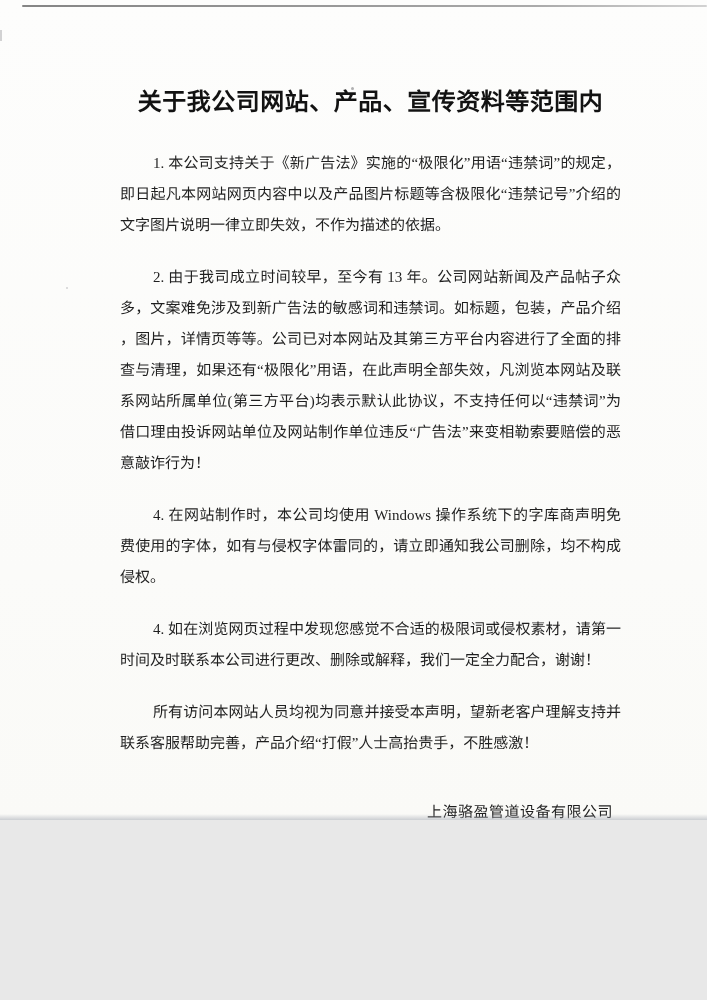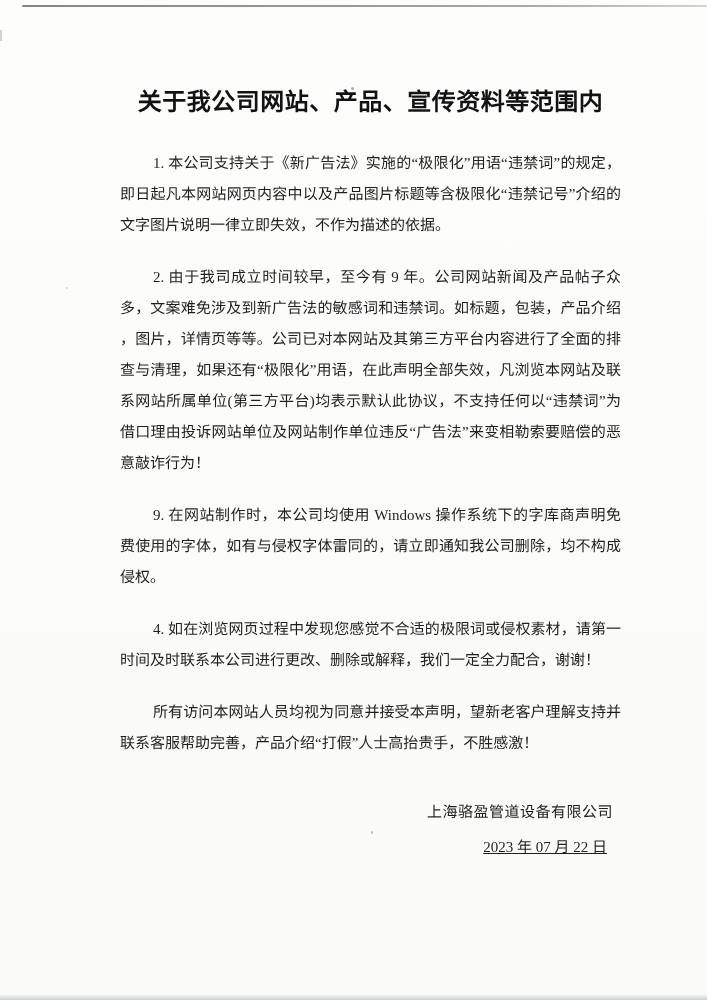--- a/index.html
+++ b/index.html
@@ -1,19 +1,19 @@
 <!DOCTYPE html>
 <html lang="zh-CN"><head>
 <meta charset="utf-8">
 <style>
   html, body { margin: 0; padding: 0; background: #e8e8e8; }
   .page {
     position: relative;
     width: 707px;
-    height: 1000px;
+    height: 820px;
     margin: 0 auto;
     background: linear-gradient(180deg, #fdfdfc 0%, #fbfbf9 70%, #fafaf7 100%);
     overflow: hidden;
     font-family: "Liberation Serif", "DejaVu Serif", serif;
     color: #222222;
   }
   
   .scan-edge-top {
     position: absolute; top: 5px; left: 22px; right: 0; height: 2px;
     background: linear-gradient(90deg, #858585 0%, #989898 45%, #aaaaaa 75%, #d2d2d2 100%);
@@ -68,23 +68,23 @@
   <div class="edge-tick"></div>
 
   <div class="content">
 
     <h1 class="doc-title">
       <span class="title-line">关于我公司网站、产品、宣传资料等范围内</span>
     </h1>
 
     <p class="par">1.  本公司支持关于《新广告法》实施的“极限化”用语“违禁词”的规定，即日起凡本网站网页内容中以及产品图片标题等含极限化“违禁记号”介绍的文字图片说明一律立即失效，不作为描述的依据。</p>
 
-    <p class="par">2.  由于我司成立时间较早，至今有 9 年。公司网站新闻及产品帖子众多，文案难免涉及到新广告法的敏感词和违禁词。如标题，包装，产品介绍 ，图片，详情页等等。公司已对本网站及其第三方平台内容进行了全面的排查与清理，如果还有“极限化”用语，在此声明全部失效，凡浏览本网站及联系网站所属单位(第三方平台)均表示默认此协议，不支持任何以“违禁词”为借口理由投诉网站单位及网站制作单位违反“广告法”来变相勒索要赔偿的恶意敲诈行为！</p>
+    <p class="par">2.  由于我司成立时间较早，至今有 13 年。公司网站新闻及产品帖子众多，文案难免涉及到新广告法的敏感词和违禁词。如标题，包装，产品介绍 ，图片，详情页等等。公司已对本网站及其第三方平台内容进行了全面的排查与清理，如果还有“极限化”用语，在此声明全部失效，凡浏览本网站及联系网站所属单位(第三方平台)均表示默认此协议，不支持任何以“违禁词”为借口理由投诉网站单位及网站制作单位违反“广告法”来变相勒索要赔偿的恶意敲诈行为！</p>
 
-    <p class="par">9.  在网站制作时，本公司均使用 Windows 操作系统下的字库商声明免费使用的字体，如有与侵权字体雷同的，请立即通知我公司删除，均不构成侵权。</p>
+    <p class="par">4.  在网站制作时，本公司均使用 Windows 操作系统下的字库商声明免费使用的字体，如有与侵权字体雷同的，请立即通知我公司删除，均不构成侵权。</p>
 
     <p class="par">4.  如在浏览网页过程中发现您感觉不合适的极限词或侵权素材，请第一时间及时联系本公司进行更改、删除或解释，我们一定全力配合，谢谢！</p>
 
     <p class="par">所有访问本网站人员均视为同意并接受本声明，望新老客户理解支持并联系客服帮助完善，产品介绍“打假”人士高抬贵手，不胜感激！</p>
 
     <div class="signature">
       <div class="sig-company">上海骆盈管道设备有限公司</div>
       <div class="sig-date">2023 年 07 月 22 日</div>
     </div>
 

